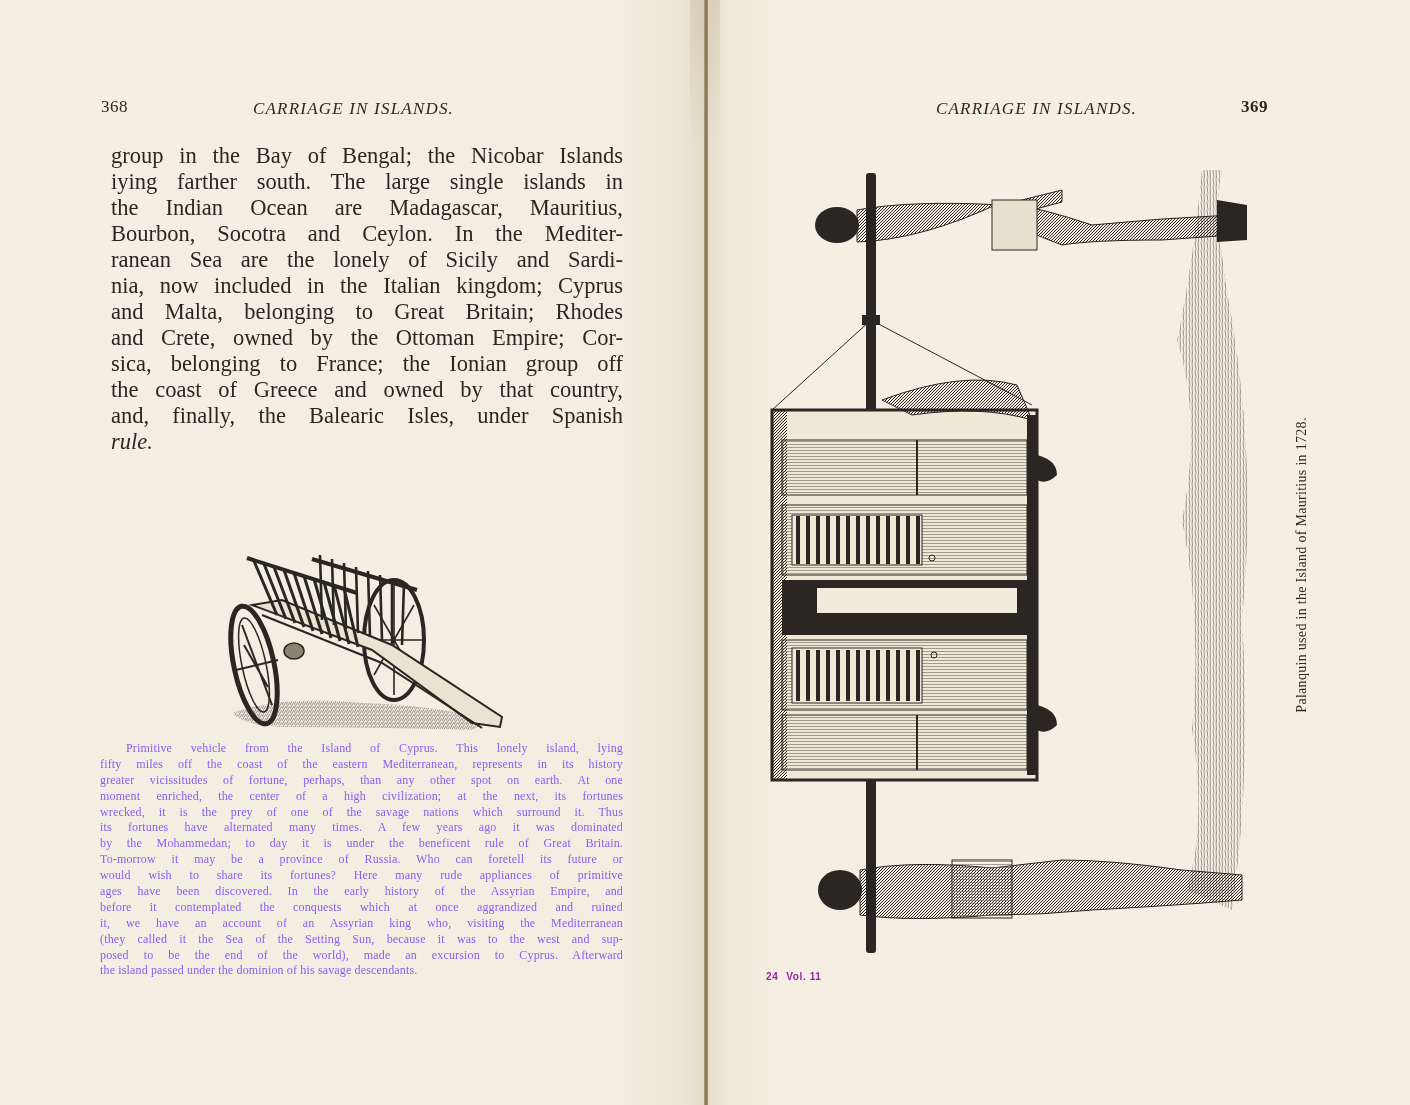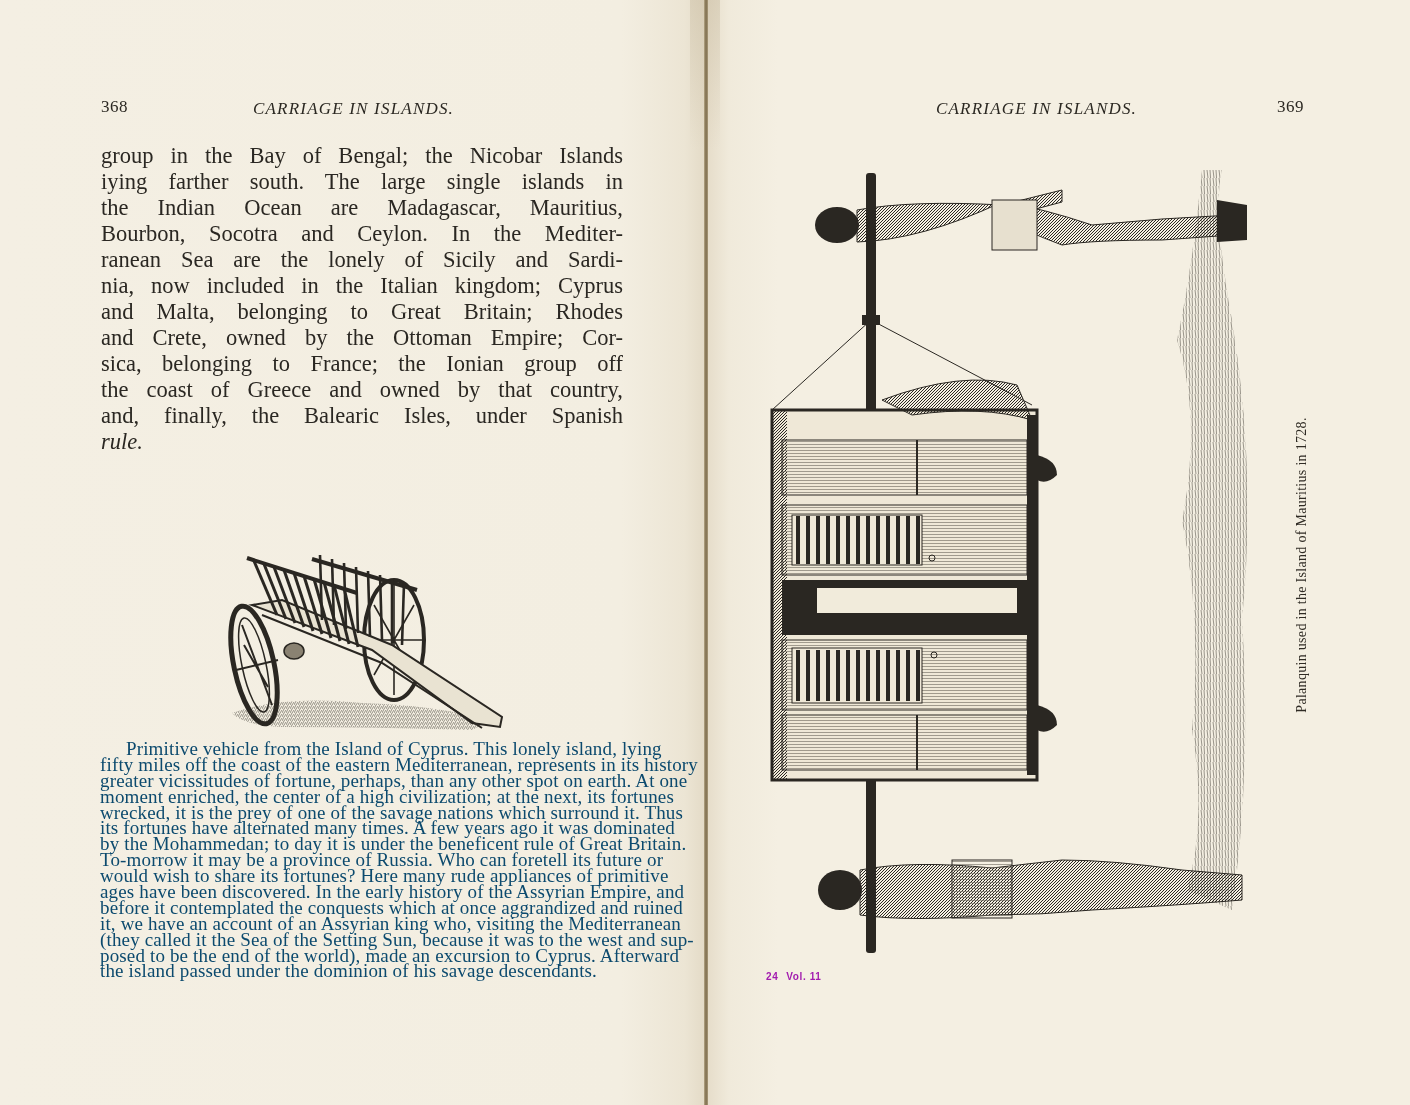--- a/index.html
+++ b/index.html
@@ -30,42 +30,42 @@
     .folio {
       position: absolute; top: 97px; font-size: 17px; letter-spacing: 0.5px;
       font-family: "Liberation Serif", serif; color: #2b2822;
     }
     .running-head {
       position: absolute; top: 99px; font-size: 17px; font-style: italic;
       letter-spacing: 1.2px; color: #2b2822;
     }
     #folio-left { left: 101px; }
     #head-left { left: 253px; }
-    #folio-right { left: 1277px; font-weight: normal; }
+    #folio-right { left: 1241px; font-weight: bold; }
     #head-right { left: 936px; }
 
     
     .body-text {
       position: absolute; left: 101px; top: 143px; width: 522px;
       font-size: 22.5px; line-height: 26px; color: #2a2722;
     }
     .body-text .line {
       display: block; text-align: justify; text-align-last: justify;
-      white-space: nowrap; height: 26px;
+      white-space: nowrap; height: 26px; margin-left: 10px;
     }
     .body-text .line.last { text-align-last: left; font-style: italic; }
 
     
     .cart-figure { position: absolute; left: 222px; top: 545px; width: 285px; height: 190px; }
 
     
     .caption {
       position: absolute; left: 100px; top: 741px; width: 523px;
       font-family: "Liberation Serif", serif;
-      font-size: 19px; line-height: 15.9px; color: #0c4a6e;
+      font-size: 12px; line-height: 15.9px; color: #8b5cf6;
       letter-spacing: 0.15px;
     }
     .caption .line {
       display: block; text-align: justify; text-align-last: justify;
       white-space: nowrap; height: 15.9px;
     }
     .caption .line.first { padding-left: 26px; }
     .caption .line.last { text-align-last: left; }
 
     

